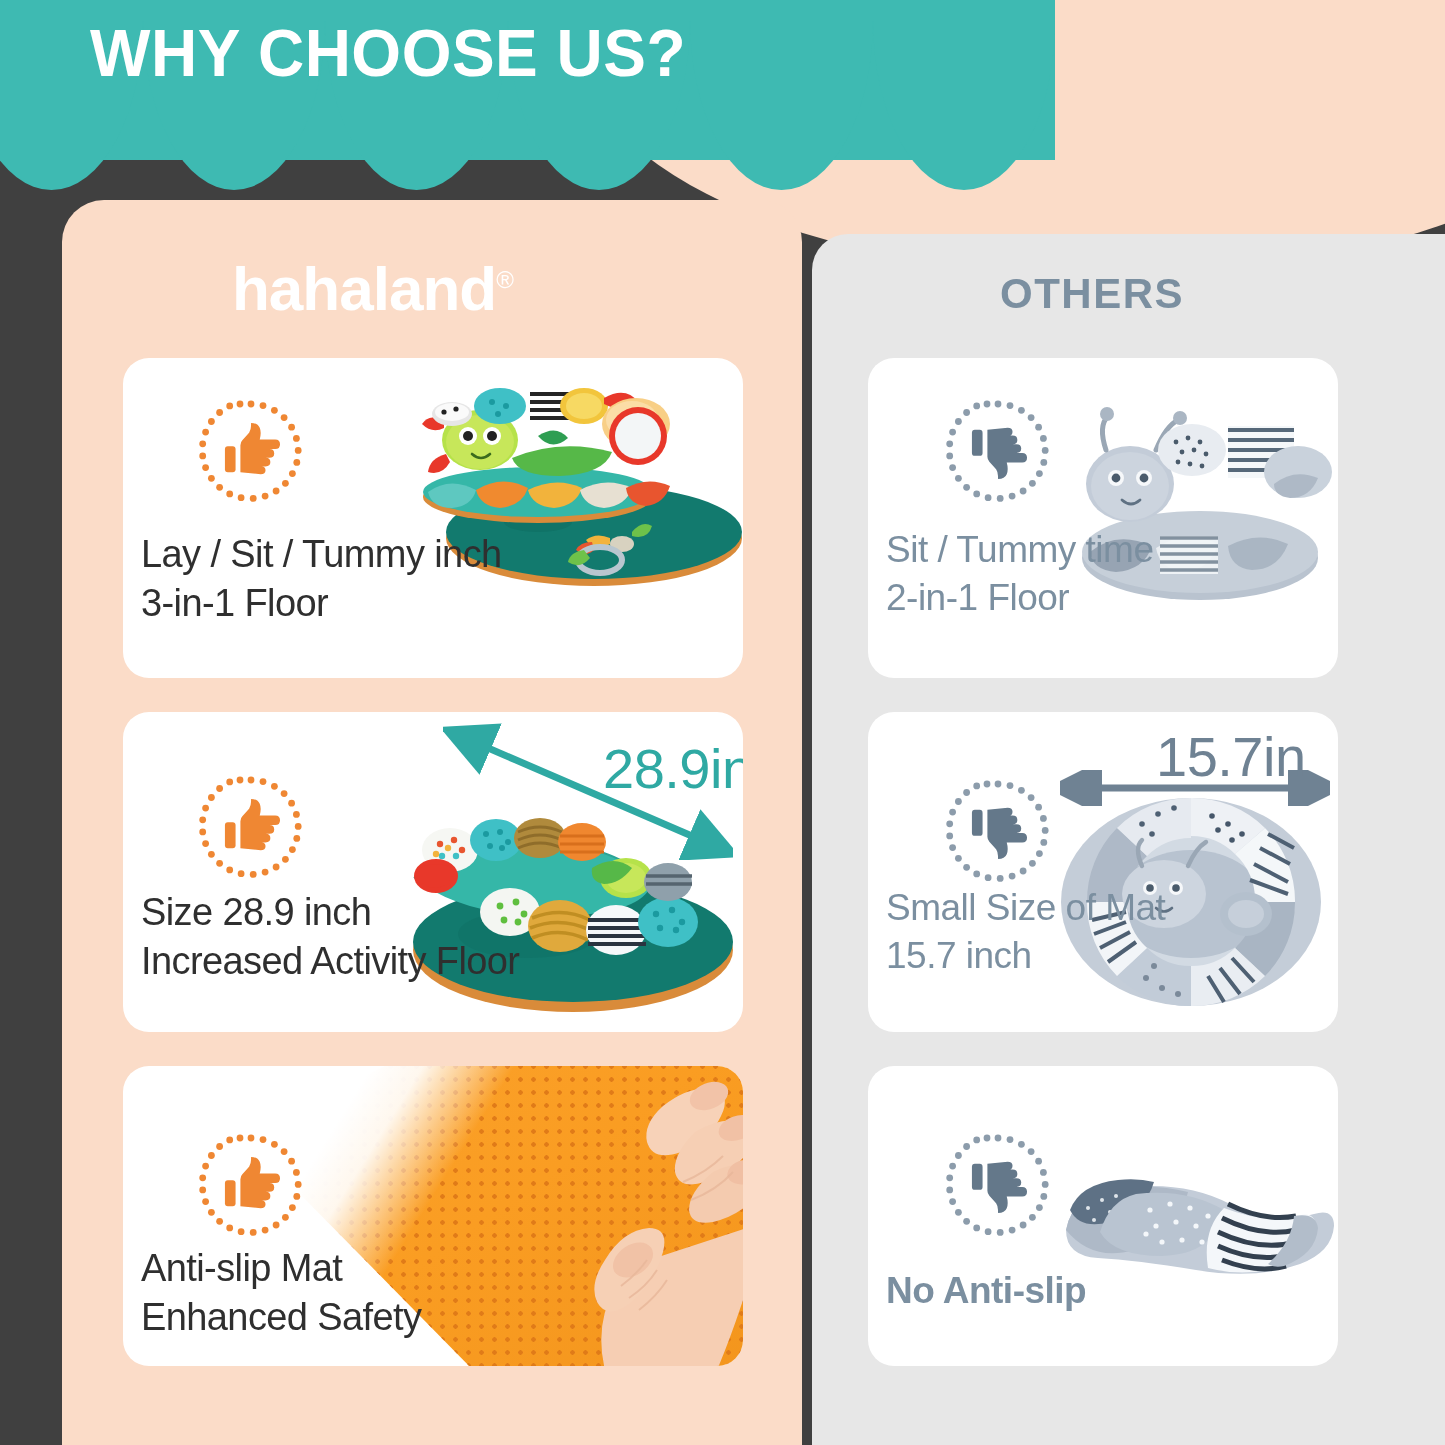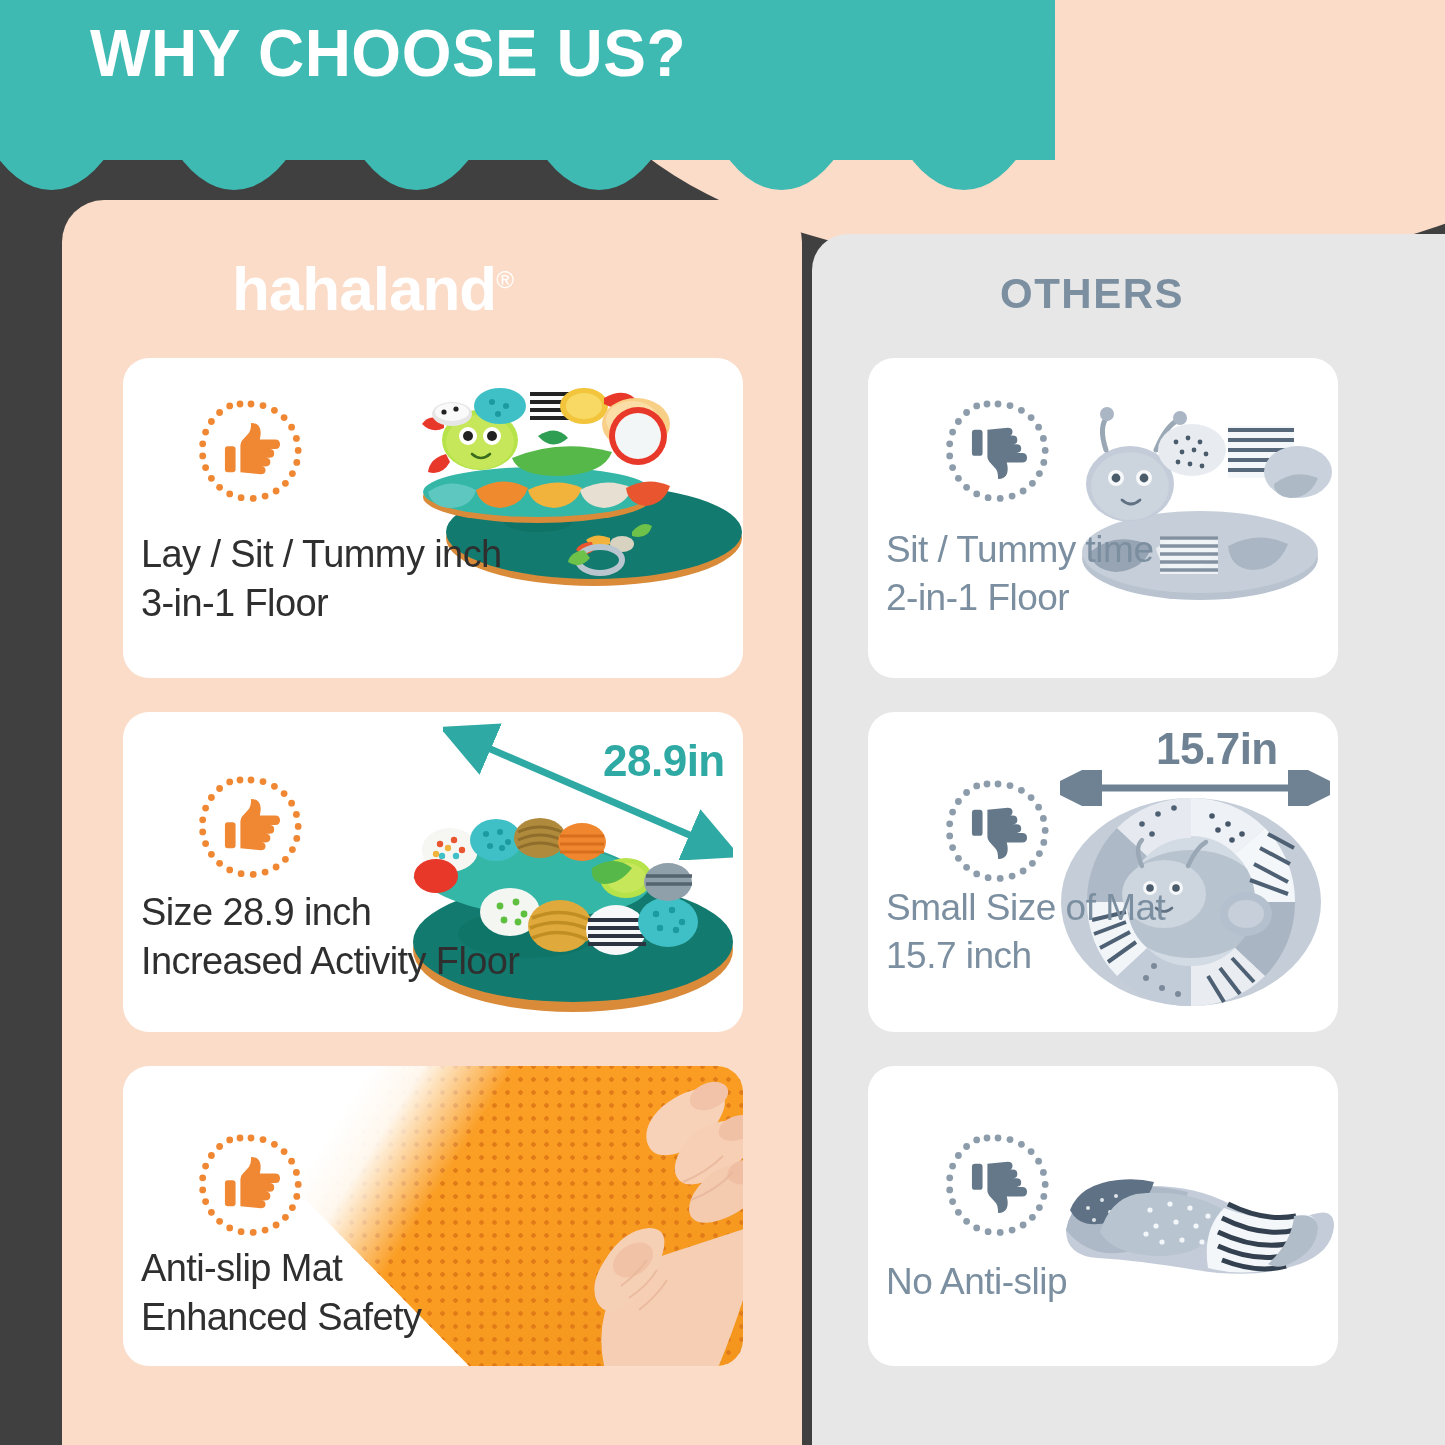--- a/index.html
+++ b/index.html
@@ -136,23 +136,22 @@
   .text-r {
     left: 18px; top: 168px;
     color: #7b8fa0;
     font-size: 37px;
     letter-spacing: -0.5px;
   }
 
   
   .meas {
     position: absolute; z-index: 9;
-    font-size: 44px; letter-spacing: -0.5px;
+    font-size: 56px; letter-spacing: -0.5px;
     white-space: nowrap;
-    font-weight: bold;
   }
   .meas-teal { color: #2fa9a3; }
   .meas-gray { color: #6f8293; }
 
   
   .art { position: absolute; z-index: 6; }
 
   
   .slip-mat {
     position: absolute;
@@ -725,16 +724,16 @@
             <circle cx="30.7" cy="5.9" r="3.4"></circle>
           <circle cx="41" cy="4" r="3.4"></circle>
         </g>
       </svg>
       <svg class="thumb" viewBox="0 0 60 60">
         <rect x="2" y="8" width="11" height="27" rx="3" fill="#64788a"></rect>
         <path d="M18 8 V36 q0 3 2 5 l7 8 q2 3 2 7 V59 q7 0 9-5 q2-5 0-12 h16 q5 0 5-5 q0-5-5-5 h-6 q5 0 5-4.5 q0-4.5-5-4.5 h-4 q5 0 5-4.5 q0-4.5-5-4.5 h-4 q4 0 4-4 q0-4-5-4z" fill="#64788a"></path>
       </svg>
     </div>
 
-    <div class="card-text text-r" style="top:192px;"><span>No Anti-slip</span></div>
+    <div class="card-text text-r" style="top:201px;font-weight:bold;"><span>No Anti-slip</span></div>
   </div>
 
 </div>
 
 </body></html>

